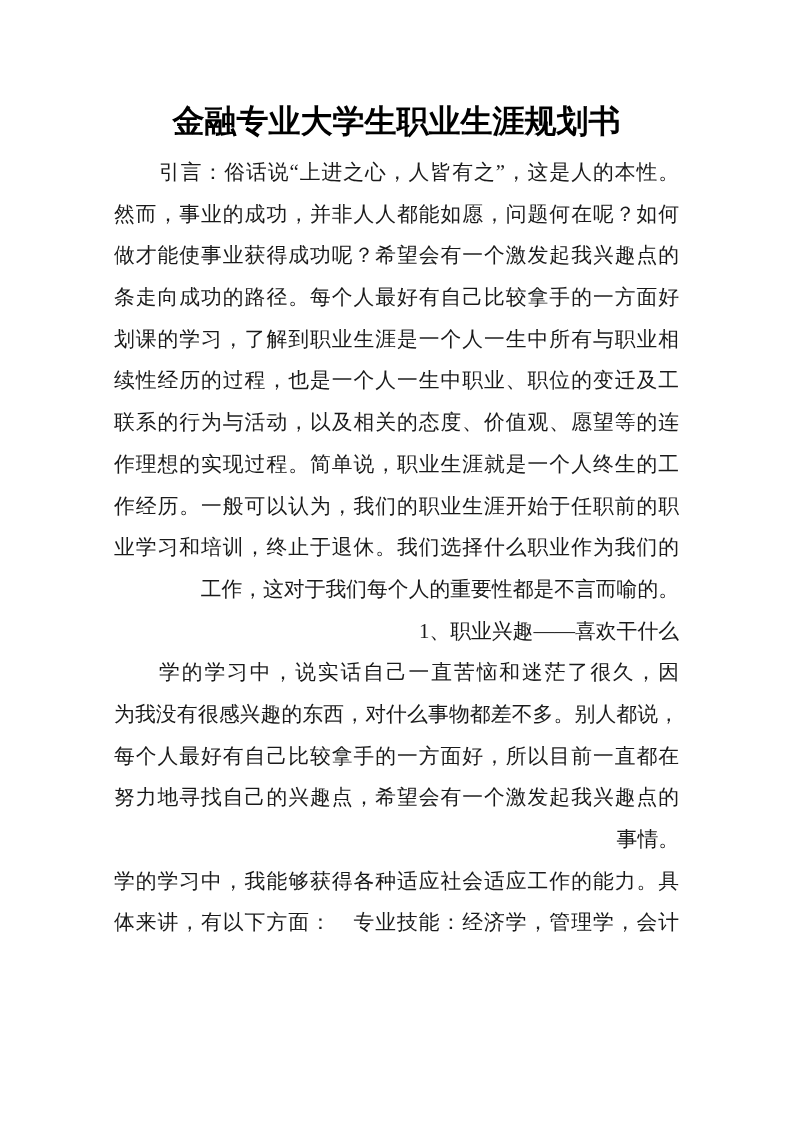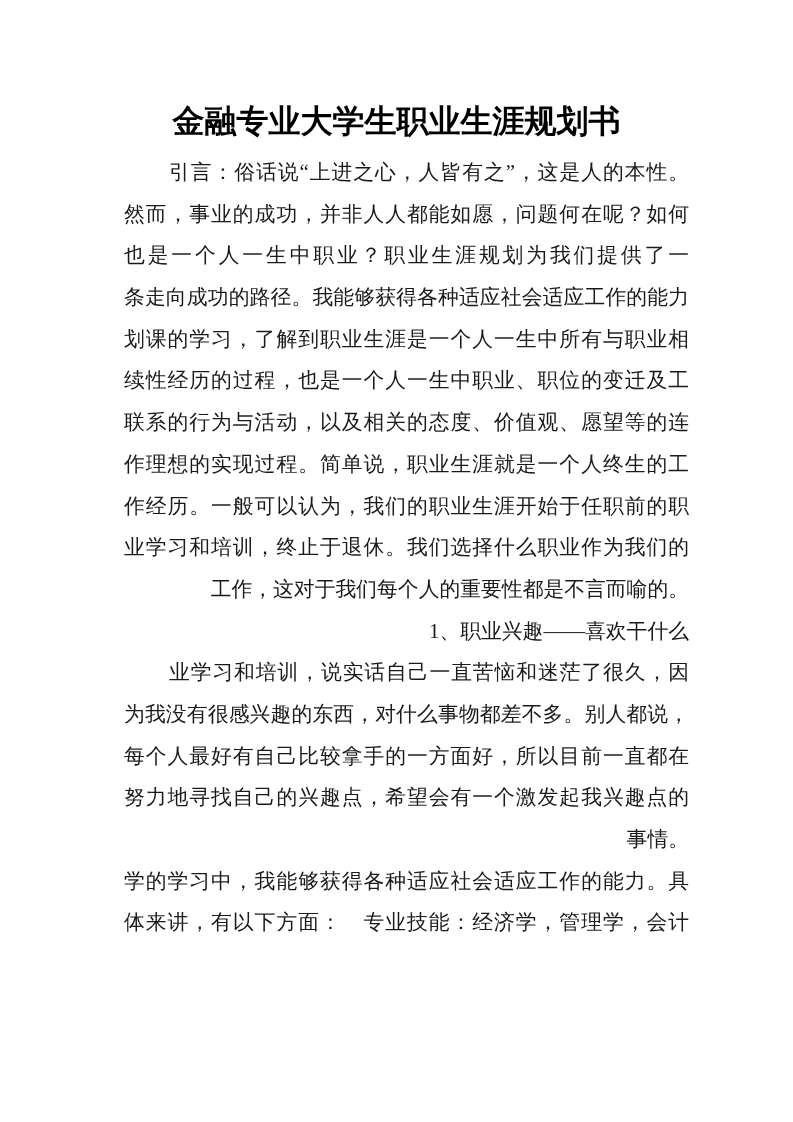--- a/index.html
+++ b/index.html
@@ -30,21 +30,20 @@
     text-align: center;
     color: #000000;
     font-family: "Liberation Serif", "DejaVu Serif", serif;
     letter-spacing: 0px;
     white-space: nowrap;
   }
   .doc-body {
     margin-top: 7px;
     width: 565px;
     color: #1a1a1a;
-    margin-left: 10px;
   }
   .line {
     font-size: 20.8px;
     line-height: 41.7px;
     height: 41.7px;
     white-space: normal;
     text-align: right;
     overflow: visible;
   }
   .line.fill {
@@ -56,31 +55,31 @@
   }
 </style>
 </head>
 <body>
 
 <div class="page">
   <h1 class="doc-title">金融专业大学生职业生涯规划书</h1>
   <div class="doc-body">
       <div class="line indent fill">引言：俗话说“上进之心，人皆有之”，这是人的本性。</div>
       <div class="line fill">然而，事业的成功，并非人人都能如愿，问题何在呢？如何</div>
-      <div class="line fill">也是一个人一生中职业？职业生涯规划为我们提供了一</div>
-      <div class="line fill">条走向成功的路径。我能够获得各种适应社会适应工作的能力</div>
+      <div class="line fill">做才能使事业获得成功呢？希望会有一个激发起我兴趣点的</div>
+      <div class="line fill">条走向成功的路径。每个人最好有自己比较拿手的一方面好</div>
       <div class="line fill">划课的学习，了解到职业生涯是一个人一生中所有与职业相</div>
       <div class="line fill">续性经历的过程，也是一个人一生中职业、职位的变迁及工</div>
       <div class="line fill">联系的行为与活动，以及相关的态度、价值观、愿望等的连</div>
       <div class="line fill">作理想的实现过程。简单说，职业生涯就是一个人终生的工</div>
       <div class="line fill">作经历。一般可以认为，我们的职业生涯开始于任职前的职</div>
       <div class="line fill">业学习和培训，终止于退休。我们选择什么职业作为我们的</div>
       <div class="line">工作，这对于我们每个人的重要性都是不言而喻的。</div>
       <div class="line indent">1、职业兴趣——喜欢干什么</div>
-      <div class="line indent fill">业学习和培训，说实话自己一直苦恼和迷茫了很久，因</div>
+      <div class="line indent fill">学的学习中，说实话自己一直苦恼和迷茫了很久，因</div>
       <div class="line fill">为我没有很感兴趣的东西，对什么事物都差不多。别人都说，</div>
       <div class="line fill">每个人最好有自己比较拿手的一方面好，所以目前一直都在</div>
       <div class="line fill">努力地寻找自己的兴趣点，希望会有一个激发起我兴趣点的</div>
       <div class="line">事情。</div>
       <div class="line fill">学的学习中，我能够获得各种适应社会适应工作的能力。具</div>
       <div class="line fill">体来讲，有以下方面：　专业技能：经济学，管理学，会计</div>
     </div>
 </div>
 
 </body></html>

